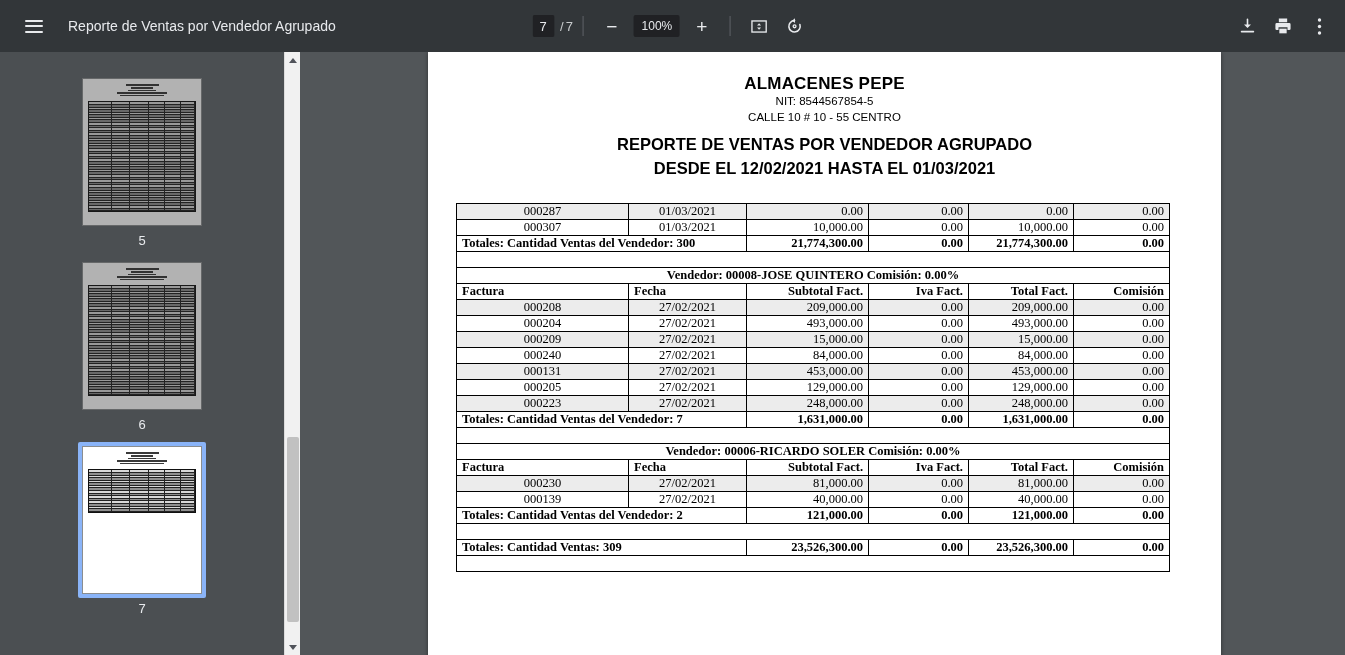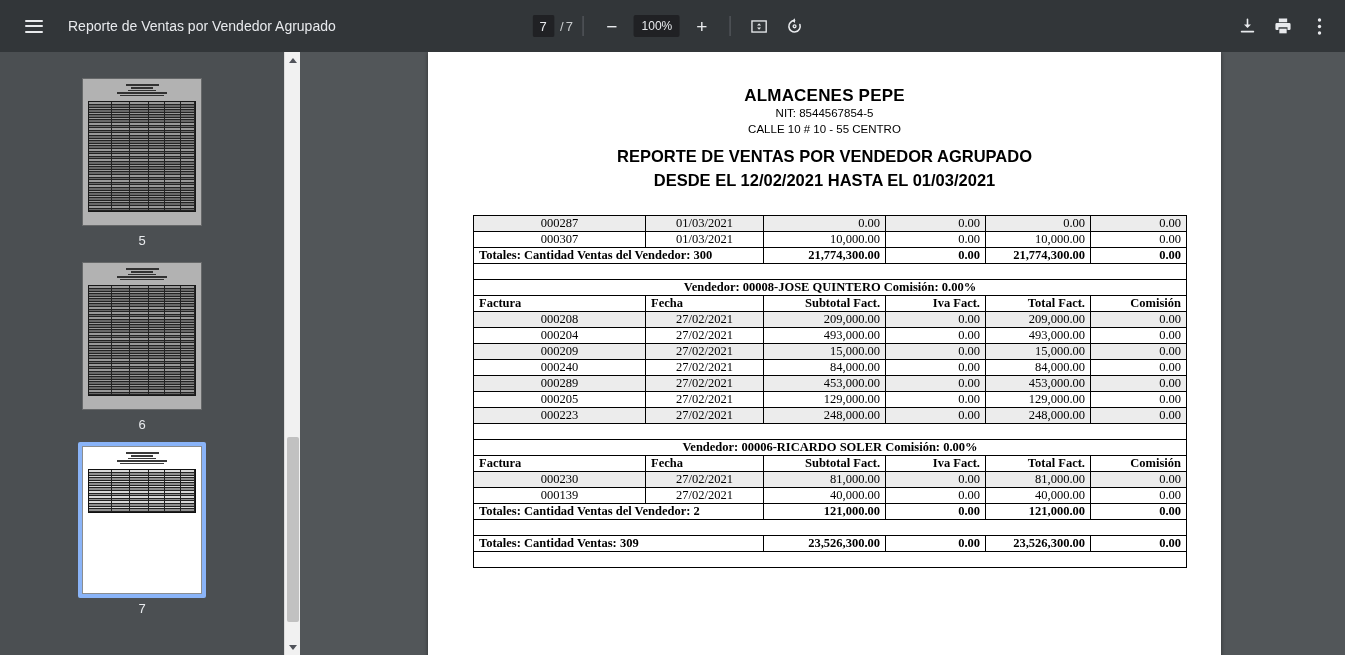--- a/index.html
+++ b/index.html
@@ -147,21 +147,21 @@
     background: #525659;
     overflow: hidden;
   }
   #page {
     position: absolute;
     left: 128px; top: 0px;
     width: 793px; height: 640px;
     background: #ffffff;
     box-shadow: 0 1px 4px rgba(0,0,0,0.45);
   }
-  #page-inner { padding: 22px 45px 0; margin-top: 12px; }
+  #page-inner { padding: 22px 28px 0; }
 
   .rep-title {
     text-align: center;
     font-family: "Liberation Sans", sans-serif;
     font-weight: bold;
     font-size: 17px;
     color: #000;
     letter-spacing: 0.2px;
   }
   .rep-sub {
@@ -1230,41 +1230,48 @@
             </tr>
             <tr>
               <td class="c-factura">000240</td>
               <td class="c-fecha">27/02/2021</td>
               <td class="c-subtotal">84,000.00</td>
               <td class="c-iva">0.00</td>
               <td class="c-total">84,000.00</td>
               <td class="c-comision">0.00</td>
             </tr>
             <tr class="shade">
-              <td class="c-factura">000289</td>
+              <td class="c-factura">000131</td>
               <td class="c-fecha">27/02/2021</td>
               <td class="c-subtotal">453,000.00</td>
               <td class="c-iva">0.00</td>
               <td class="c-total">453,000.00</td>
               <td class="c-comision">0.00</td>
             </tr>
             <tr>
               <td class="c-factura">000205</td>
               <td class="c-fecha">27/02/2021</td>
               <td class="c-subtotal">129,000.00</td>
               <td class="c-iva">0.00</td>
               <td class="c-total">129,000.00</td>
               <td class="c-comision">0.00</td>
             </tr>
             <tr class="shade">
               <td class="c-factura">000223</td>
               <td class="c-fecha">27/02/2021</td>
               <td class="c-subtotal">248,000.00</td>
               <td class="c-iva">0.00</td>
               <td class="c-total">248,000.00</td>
+              <td class="c-comision">0.00</td>
+            </tr>
+            <tr class="totals">
+              <td colspan="2" class="lbl">Totales: Cantidad Ventas del Vendedor: 7</td>
+              <td class="c-subtotal">1,631,000.00</td>
+              <td class="c-iva">0.00</td>
+              <td class="c-total">1,631,000.00</td>
               <td class="c-comision">0.00</td>
             </tr>
             <tr class="spacer">
               <td colspan="6"></td>
             </tr>
             <tr class="vendor-head">
               <td colspan="6">Vendedor: 00006-RICARDO SOLER Comisión: 0.00%</td>
             </tr>
             <tr class="colhead">
               <td class="c-factura">Factura</td>

